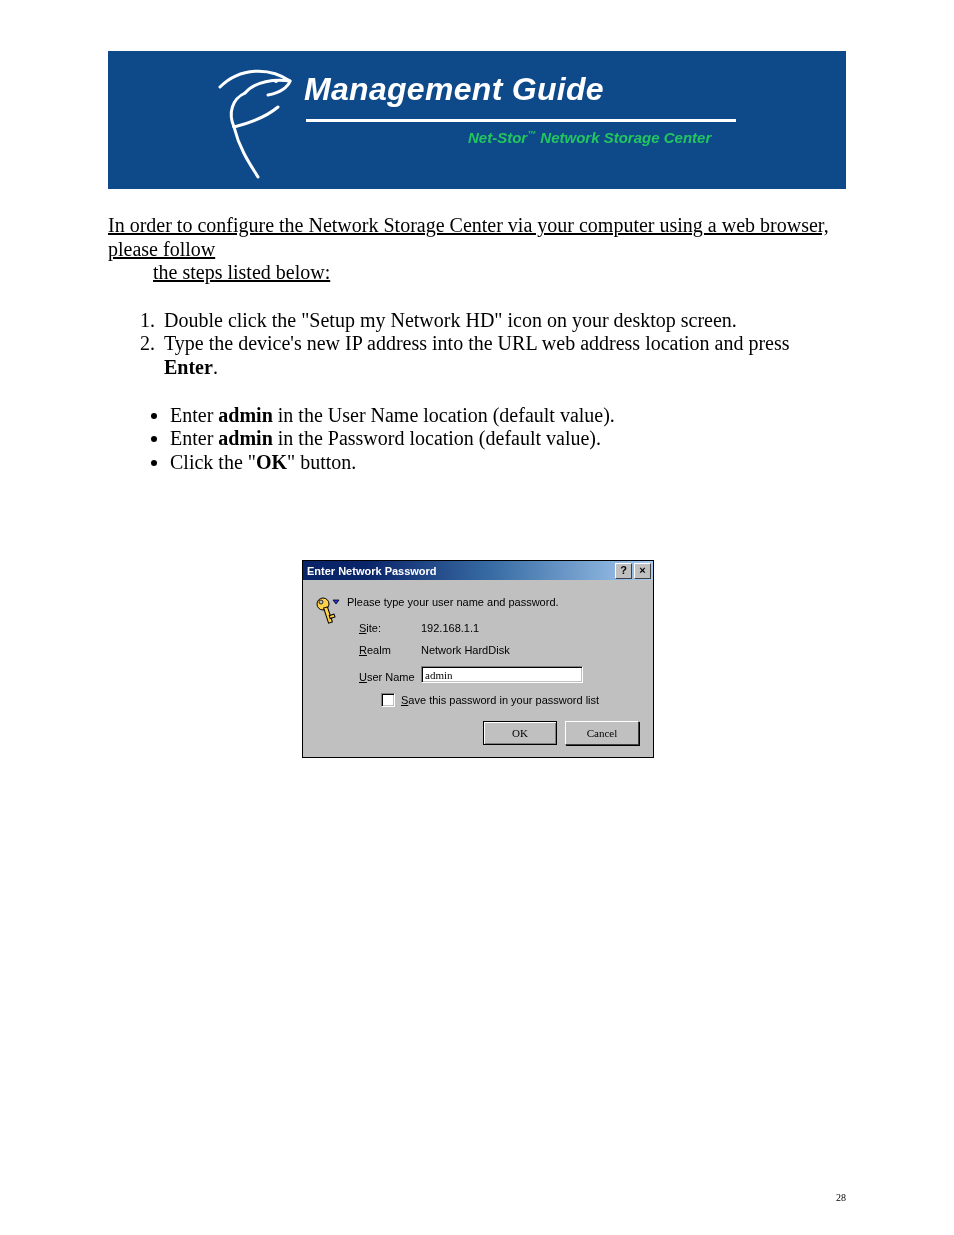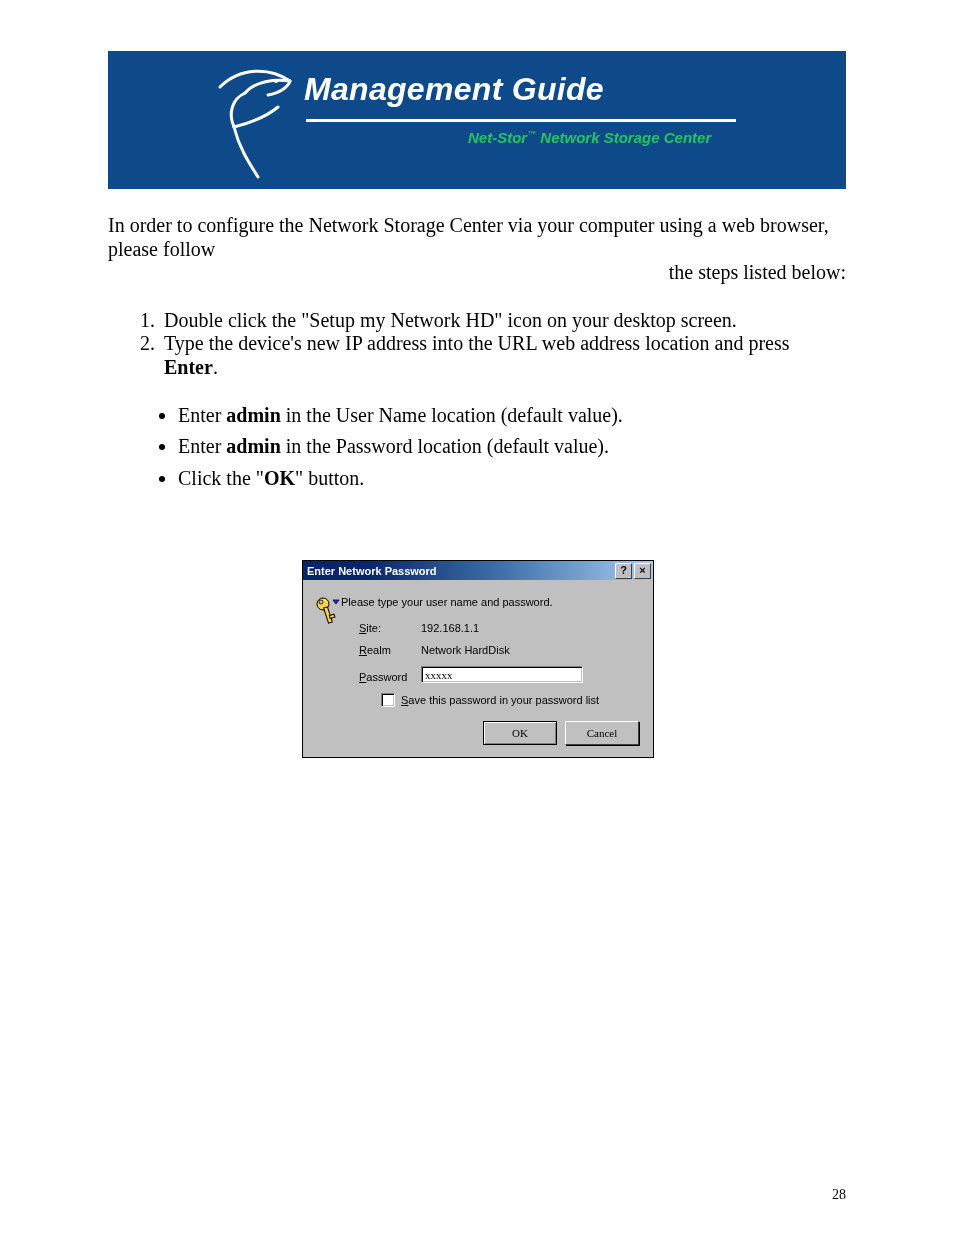--- a/index.html
+++ b/index.html
@@ -6,47 +6,47 @@
   .page{width:954px;height:1235px;position:relative;margin:0 auto;}
   .banner{position:absolute;left:108px;top:51px;width:738px;height:138px;background:#0e4a8a;}
   .banner-inner{position:relative;width:100%;height:100%;}
   .bird{position:absolute;left:102px;top:8px;}
   .title-text{position:absolute;left:196px;top:20px;font:italic bold 32px Arial,Helvetica,sans-serif;color:#fff;letter-spacing:.3px;}
   .rule-line{position:absolute;left:198px;top:68px;width:430px;height:3px;background:#fff;}
   .subtitle{position:absolute;left:360px;top:78px;font:italic bold 15px Arial,Helvetica,sans-serif;color:#22c55e;}
   .subtitle sup{font-size:9px;vertical-align:super;font-style:normal;}
   .body-text{position:absolute;left:108px;top:214px;width:738px;font-size:20px;line-height:1.18;}
   .sec-head{font-weight:bold;margin:0 0 22px 0;}
-  .intro{margin:0 0 24px 0;padding-left:0;}
-  .intro-cont{display:block;padding-left:45px;text-align:right;}
+  .intro{margin:0 0 24px 0;padding-left:0;text-decoration:underline;}
+  .intro-cont{display:block;padding-left:45px;}
   ol.num{margin:0 0 24px 0;padding-left:52px;font-style:italic;}
   ol.num li{font-style:normal;padding-left:4px;margin-bottom:0;}
   ol.num li span.txt{font-style:normal;}
   .after-list{margin:0 0 4px 0;}
   ul.bul{margin:0;padding-left:62px;list-style:disc;}
-  ul.bul li{margin:8px;}
+  ul.bul li{margin:0;}
   .bold{font-weight:bold;}
   .dlg-wrap{position:absolute;left:302px;top:560px;width:352px;font:11px Tahoma,Arial,sans-serif;color:#000;}
   .titlebar{height:19px;background:linear-gradient(90deg,#0a246a 0%,#0a246a 18%,#3a6ea5 55%,#a6caf0 100%);color:#fff;font:bold 11px Tahoma,Arial,sans-serif;display:flex;align-items:center;justify-content:space-between;padding:0 2px 0 4px;border:1px solid #000;border-bottom:none;}
   .tb-btns{display:flex;gap:2px;}
   .tb-btn{width:15px;height:14px;background:#c0c0c0;border:1px solid #fff;border-right-color:#404040;border-bottom-color:#404040;display:flex;align-items:center;justify-content:center;font:bold 11px Arial;color:#000;line-height:1;}
   .dlg-body{background:#c0c0c0;border:1px solid #000;border-top:none;padding:16px 14px 12px 14px;position:relative;height:178px;box-sizing:border-box;}
   .key-ico{position:absolute;left:12px;top:16px;}
   .dlg-row{display:flex;align-items:flex-end;margin-bottom:10px;margin-left:42px;}
-  .dlg-msg{margin-left:24px;margin-bottom:14px;}
+  .dlg-msg{margin-left:30px;margin-bottom:14px;}
   .dlg-lbl{width:62px;}
   .dlg-val{}
   .underline-first::first-letter{text-decoration:underline;}
   .win-input{width:162px;height:17px;background:#fff;border:1px solid #808080;border-right-color:#fff;border-bottom-color:#fff;box-shadow:inset 1px 1px 0 #000,inset -1px -1px 0 #c0c0c0;padding:0 3px;font:11px Tahoma;box-sizing:border-box;}
   .chk-row{margin-left:64px;margin-top:4px;display:flex;align-items:center;gap:6px;}
   .chk{width:12px;height:12px;background:#fff;border:1px solid #808080;border-right-color:#fff;border-bottom-color:#fff;box-shadow:inset 1px 1px 0 #000,inset -1px -1px 0 #c0c0c0;}
   .btn-row{position:absolute;right:14px;bottom:12px;display:flex;gap:8px;}
   .win-btn{width:72px;height:22px;background:#c0c0c0;border:1px solid #fff;border-right-color:#404040;border-bottom-color:#404040;box-shadow:1px 1px 0 #000;font:11px Tahoma;display:flex;align-items:center;justify-content:center;}
   .win-btn.default{border:1px solid #000;box-shadow:inset 1px 1px 0 #fff,inset -1px -1px 0 #808080;}
-  .page-num{position:absolute;right:108px;bottom:32px;font-size:14px;}
+  .page-num{position:absolute;right:108px;bottom:32px;font-size:10px;}
 </style>
 </head>
 <body>
 
 <div class="page">
 
   <div class="banner">
     <div class="banner-inner">
       <svg class="bird" width="90" height="120" viewBox="0 0 90 120">
         <g fill="none" stroke="#fff" stroke-width="3" stroke-linecap="round" stroke-linejoin="round">
@@ -103,22 +103,22 @@
       <div class="dlg-msg">Please type your user name and password.</div>
       <div class="dlg-row">
         <div class="dlg-lbl underline-first">Site:</div>
         <div class="dlg-val">192.168.1.1</div>
       </div>
       <div class="dlg-row">
         <div class="dlg-lbl underline-first">Realm</div>
         <div class="dlg-val">Network HardDisk</div>
       </div>
       <div class="dlg-row">
-        <div class="dlg-lbl underline-first">Password</div>
-        <input class="win-input" value="xxxxx" style="">
+        <div class="dlg-lbl underline-first">User Name</div>
+        <input class="win-input" value="admin" style="">
       </div>
       <div class="chk-row">
         <div class="chk"></div>
         <span class="underline-first">Save this password in your password list</span>
       </div>
       <div class="btn-row">
         <div class="win-btn default">OK</div>
         <div class="win-btn">Cancel</div>
       </div>
     </div>

